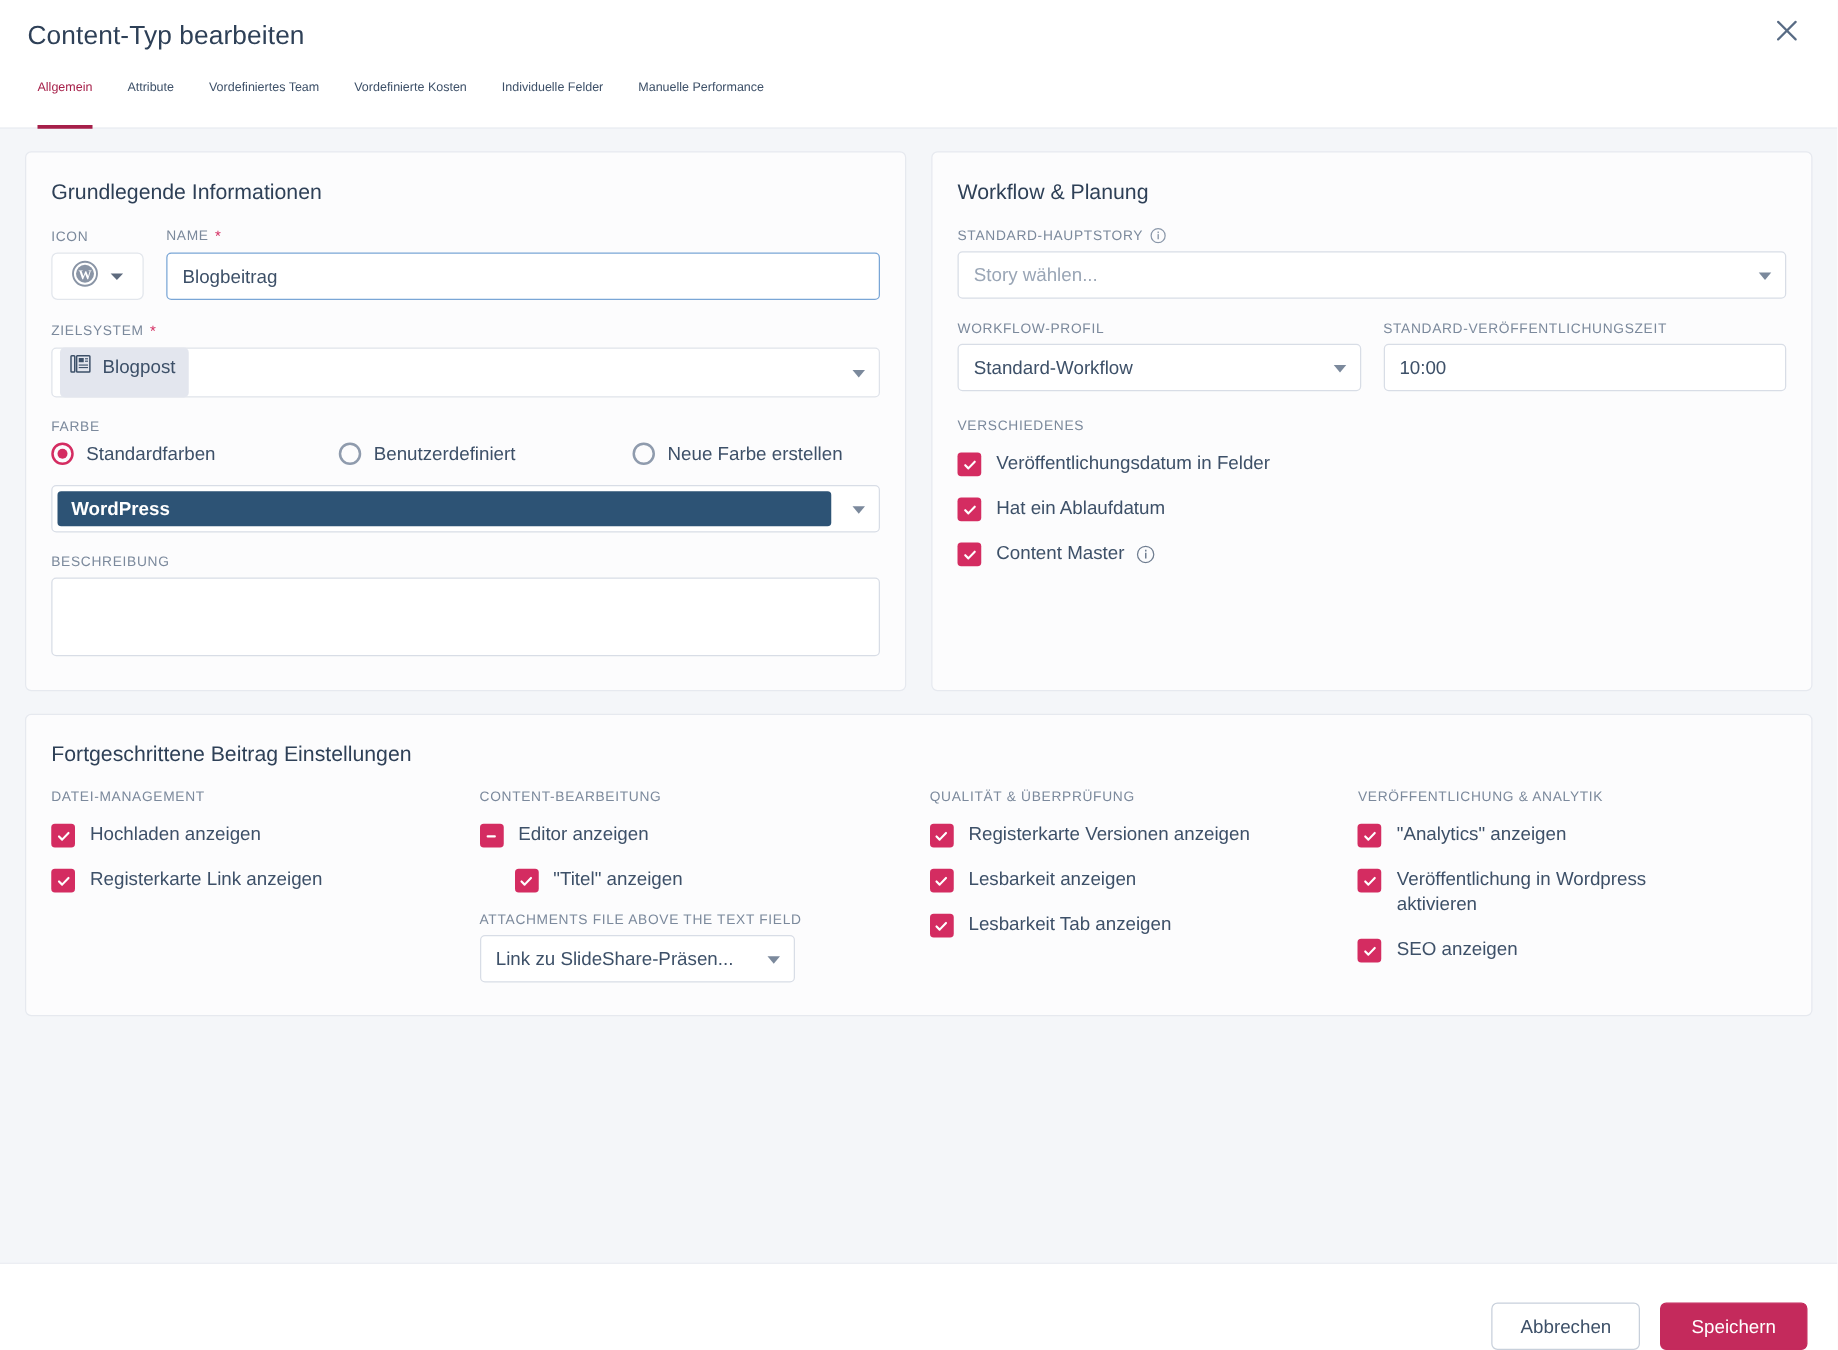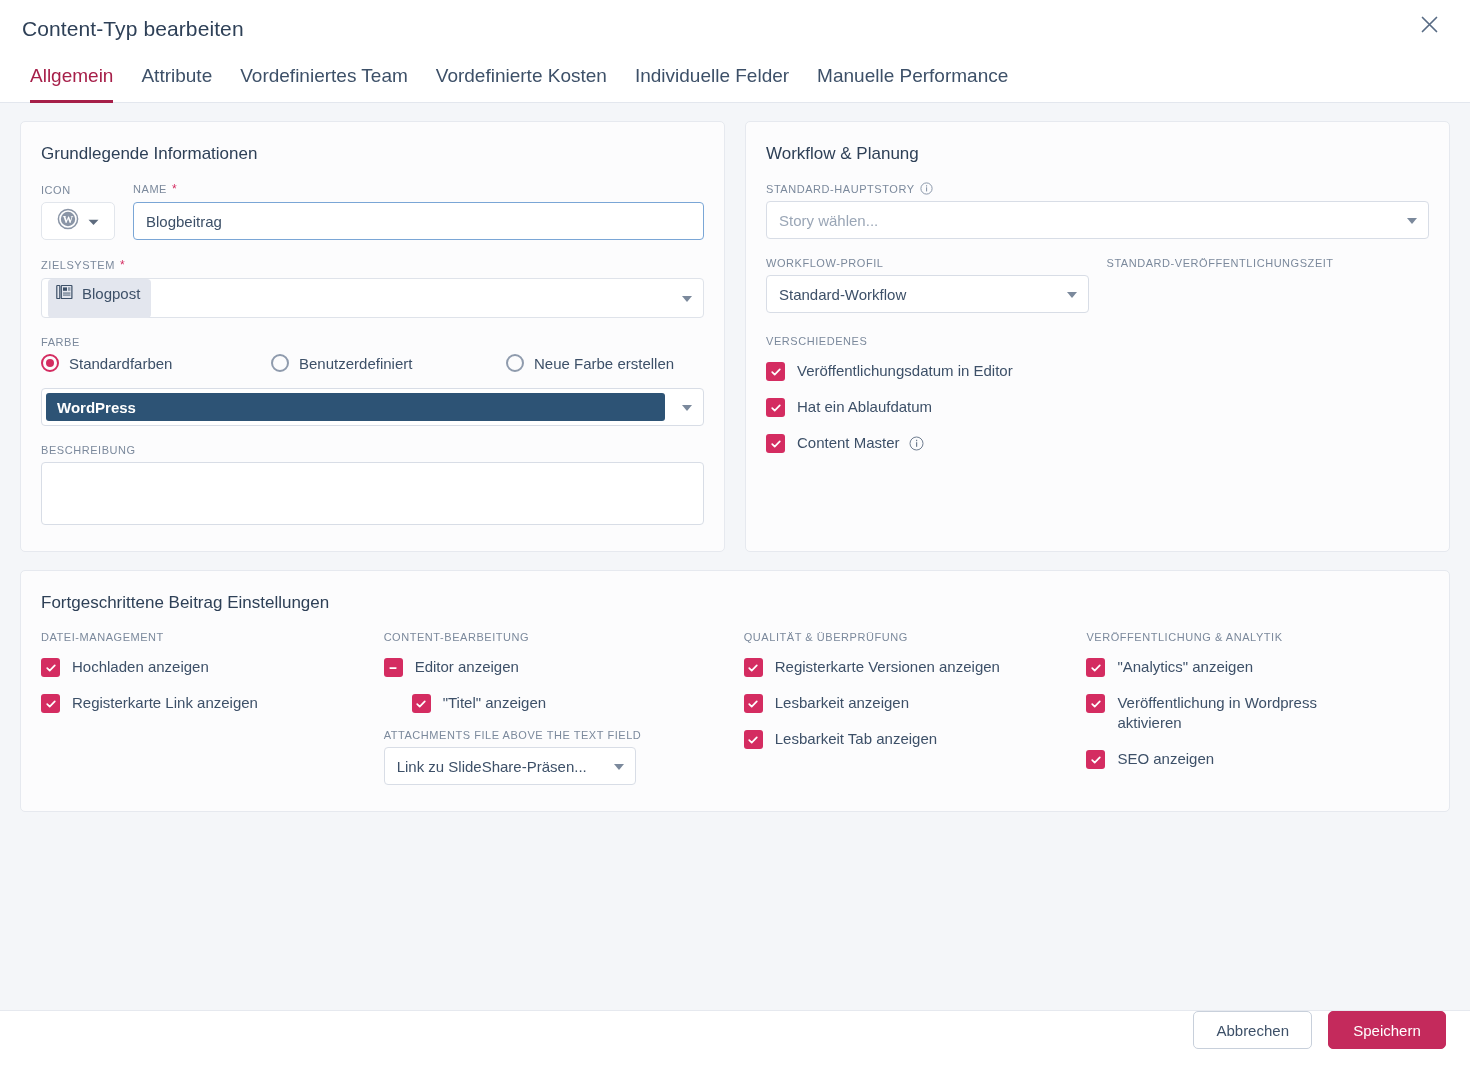--- a/index.html
+++ b/index.html
@@ -55,21 +55,21 @@
     align-items: stretch;
     padding: 0 0 0 16px;
     background: #ffffff;
     border-bottom: 1px solid #e3e7ee;
   }
   .tab {
     position: relative;
     display: flex;
     align-items: flex-start;
     padding: 7px 14px 0 14px;
-    font-size: 19px;
+    font-size: 10px;
     color: #3d5068;
     cursor: pointer;
     white-space: nowrap;
     text-align: right;
   }
   .tab.active { color: #a61f49; }
   .tab.active::after {
     content: "";
     position: absolute;
     left: 14px; right: 14px; bottom: -1px;
@@ -283,21 +283,21 @@
   .adv-col { width: 352px; }
   .adv-col.c1 { width: 370px; }
 
   
   .modal-footer {
     flex: 0 0 70px;
     height: 70px;
     background: #ffffff;
     border-top: 1px solid #e6e9ef;
     display: flex;
-    align-items: flex-start;
+    align-items: flex-end;
     justify-content: flex-end;
     gap: 16px;
     padding: 0 24px;
   }
   .btn {
     height: 38px;
     border-radius: 5px;
     font-size: 15px;
     display: flex;
     align-items: center;
@@ -471,34 +471,37 @@
         <div class="two-col" style="margin-top:18px">
           <div>
             <div class="fieldlabel">WORKFLOW-PROFIL</div>
             <div class="control">
               <span>Standard-Workflow</span>
               <span class="caret"></span>
             </div>
           </div>
           <div>
             <div class="fieldlabel">STANDARD-VERÖFFENTLICHUNGSZEIT</div>
+            <div class="control">
+              <span>10:00</span>
+            </div>
           </div>
         </div>
 
         <div style="margin-top:22px">
           <div class="group-label">VERSCHIEDENES</div>
 
           <div class="cb-row">
             <span class="cb-box">
               <svg width="12" height="12" viewBox="0 0 12 12">
                   <path d="M2.2 6.2 L4.7 8.7 L9.8 3.4" fill="none" stroke="#ffffff" stroke-width="1.7" stroke-linecap="round" stroke-linejoin="round"></path>
                 </svg>
             </span>
             <span class="cb-label">
-                <span>Veröffentlichungsdatum in Editor</span>
+                <span>Veröffentlichungsdatum in Felder</span>
               </span>
           </div>
 
           <div class="cb-row">
             <span class="cb-box">
               <svg width="12" height="12" viewBox="0 0 12 12">
                   <path d="M2.2 6.2 L4.7 8.7 L9.8 3.4" fill="none" stroke="#ffffff" stroke-width="1.7" stroke-linecap="round" stroke-linejoin="round"></path>
                 </svg>
             </span>
             <span class="cb-label">

